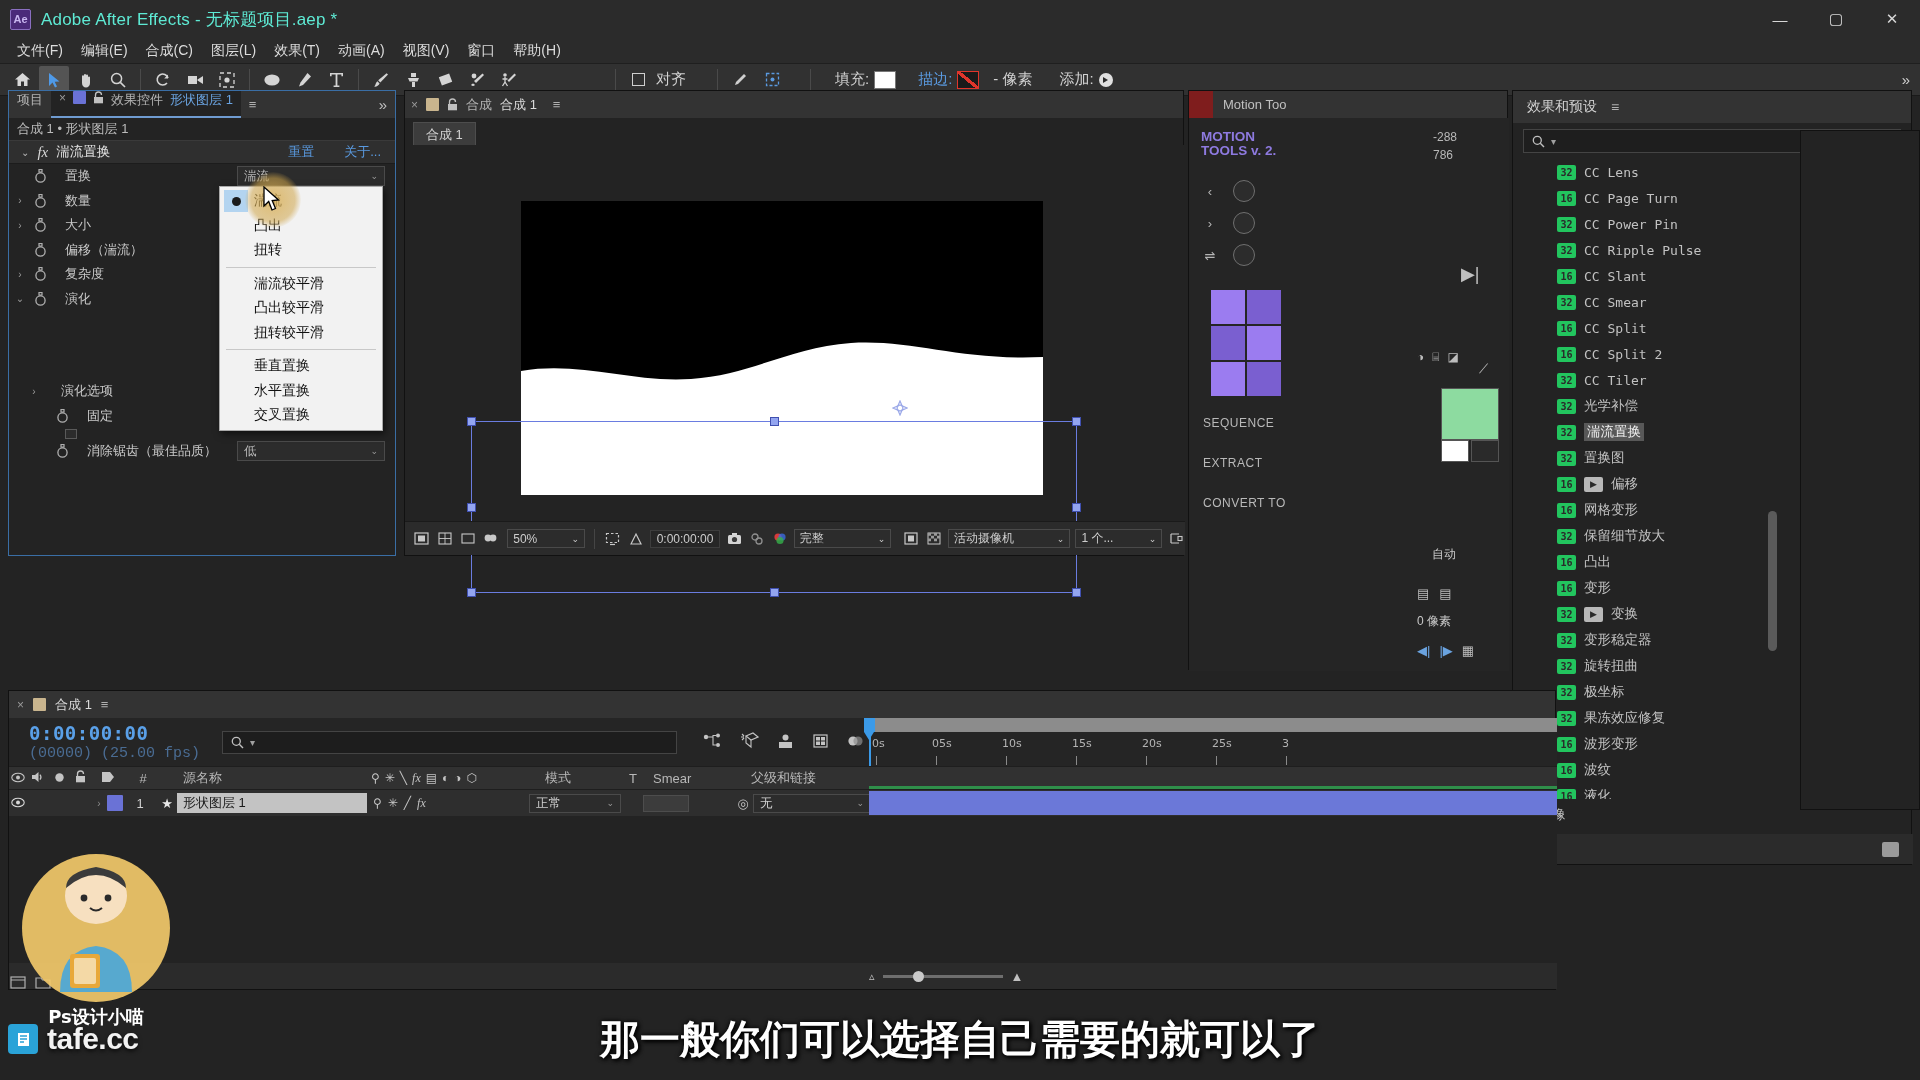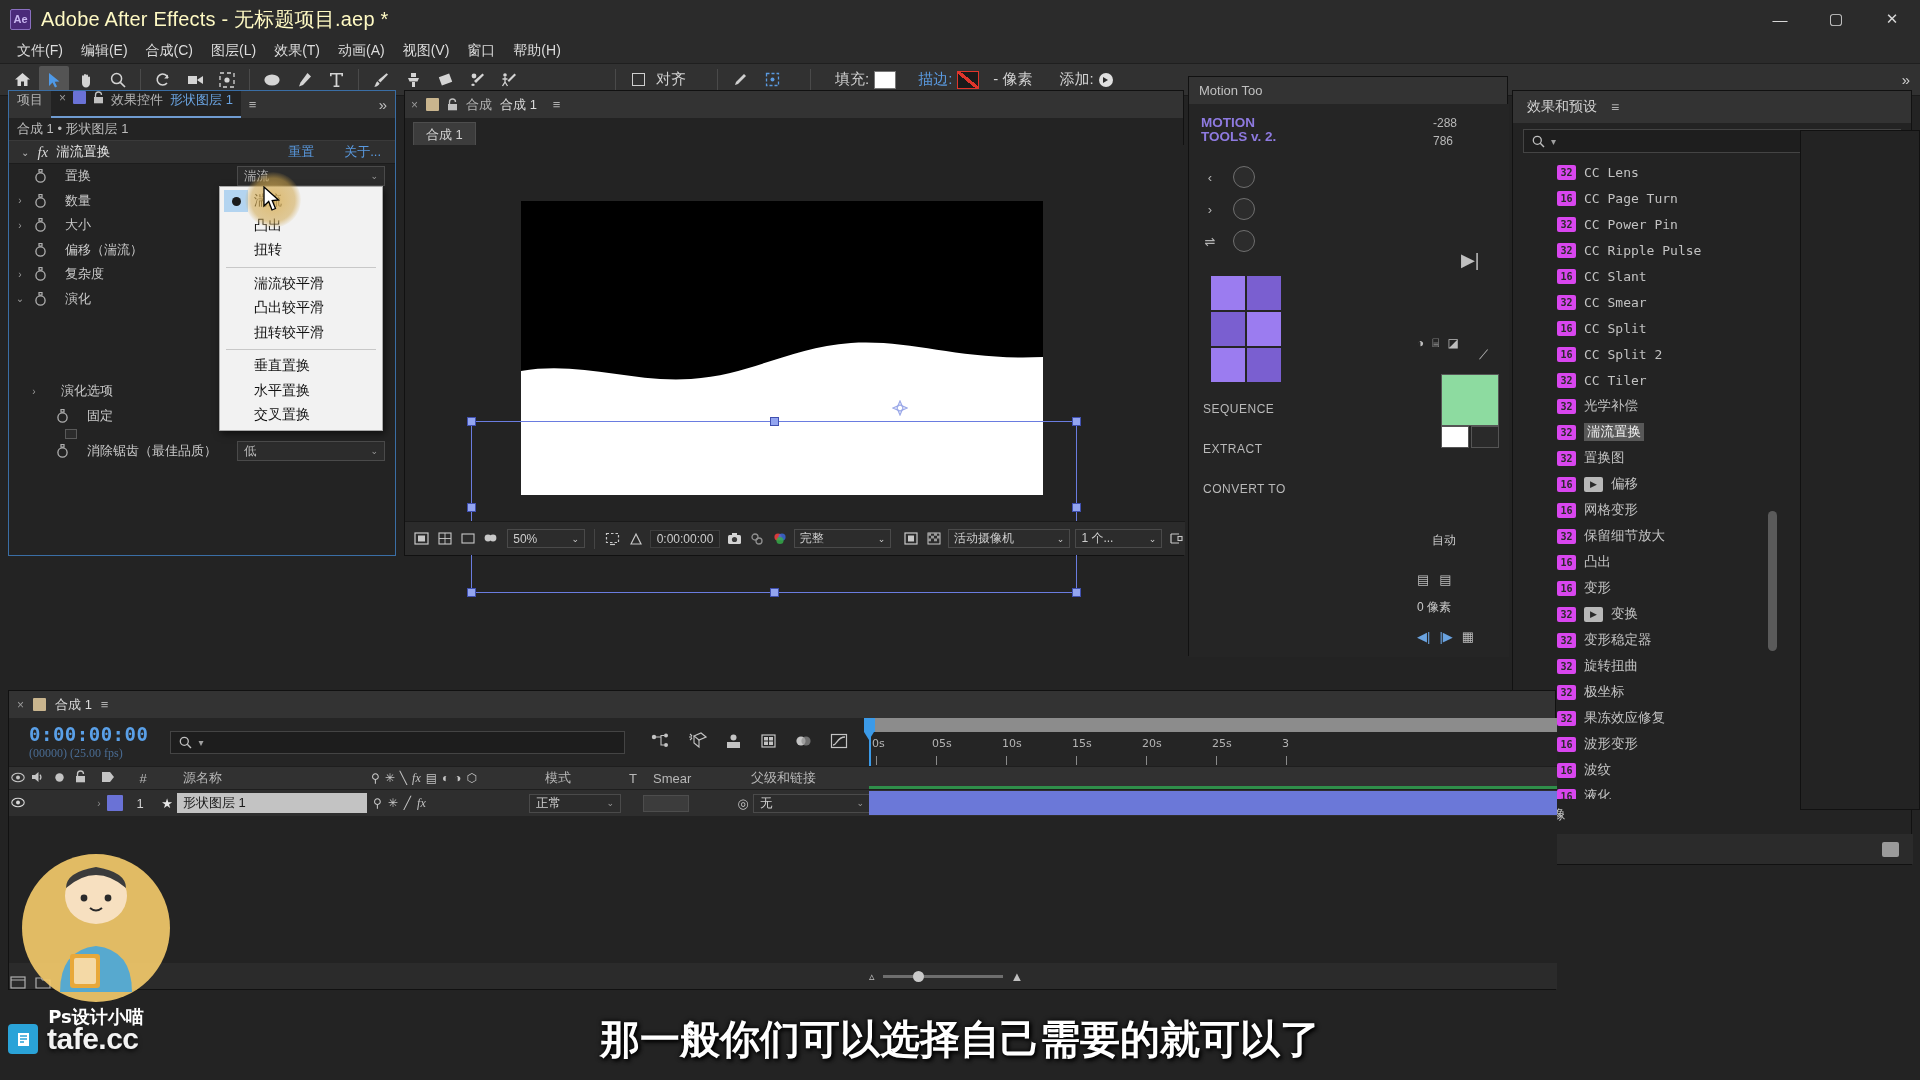--- a/index.html
+++ b/index.html
@@ -16,21 +16,21 @@
   .titlebar {
     position:absolute; left:0; top:0; width:1920px; height:38px;
     background:#2b2b2b; display:flex; align-items:center;
   }
   .ae-logo {
     width:21px; height:21px; margin-left:10px; margin-right:10px;
     background:#4b2a7a; border:1px solid #8a6fc0; border-radius:2px;
     color:#c9b6f0; font-size:11px; font-weight:bold;
     display:flex; align-items:center; justify-content:center;
   }
-  .title-text { font-size:20px; color:#fef9c3; letter-spacing:.2px; }
+  .title-text { font-size:17px; color:#5eead4; letter-spacing:.2px; }
   .win-btns { margin-left:auto; display:flex; height:38px; }
   .win-btn {
     width:56px; height:38px; display:flex; align-items:center; justify-content:center;
     color:#d8d8d8; font-size:15px;
   }
 
   
   .menubar {
     position:absolute; left:0; top:38px; width:1920px; height:25px;
     background:#2b2b2b; display:flex; align-items:center; padding-left:8px;
@@ -152,21 +152,21 @@
   }
   .vb-ico { width:20px; height:20px; display:flex; align-items:center; justify-content:center; color:#cfcfcf; }
   .vb-combo {
     height:19px; background:#2c2c2c; border:1px solid #4a4a4a; display:flex; align-items:center;
     justify-content:space-between; padding:0 5px; font-size:12px; color:#cdcdcd; gap:8px;
   }
   .vb-time { background:#262626; border:1px solid #3d3d3d; padding:1px 6px; color:#cdcdcd; font-size:12px; }
   .vb-sep { width:1px; height:20px; background:#454545; margin:0 4px; }
 
   
-  #motionPanel { left:1188px; top:76px; width:320px; height:580px; background:#f9a8d4; }
+  #motionPanel { left:1188px; top:90px; width:320px; height:580px; background:#7f1d1d;padding-left:24px; }
   .mt-tabrow { height:27px; background:#333; display:flex; align-items:center; padding-left:10px; font-size:13px; color:#c0c0c0;}
   .mt-body { position:absolute; left:0; top:27px; width:320px; height:553px; background:#252525; }
   .mt-logo { position:absolute; left:12px; top:12px; color:#8e7ae0; font-weight:bold; font-size:13.5px; line-height:14px;}
   .mt-row { position:absolute; display:flex; align-items:center; gap:16px; }
   .mt-knob { width:22px; height:22px; border-radius:50%; background:#2c2c2c; border:1px solid #6f6f6f; }
   .mt-arrow { color:#b4b4b4; font-size:13px; width:14px; text-align:center; }
   .mt-sw { position:absolute; width:34px; height:34px; background:#8d6fe8; }
   .mt-sw.l { background:#9b7cf0; }
   .mt-sw.d { background:#7a5fd0; }
   .mt-label { position:absolute; color:#b9b9b9; font-size:12px; letter-spacing:.5px; }
@@ -175,21 +175,21 @@
   #fxPanel { left:1512px; top:90px; width:400px; height:775px; background:#232323; }
   .fx-tabrow { height:32px; background:#333; display:flex; align-items:center; padding-left:14px; gap:14px; font-size:14px; color:#d2d2d2;}
   .fx-search {
     margin:6px 10px; height:24px; background:#1e1e1e; border:1px solid #444;
     display:flex; align-items:center; padding-left:8px; gap:6px;
   }
   .fx-list { position:absolute; left:0; top:68px; width:400px; height:640px; overflow:hidden; }
   .fx-item { height:26px; display:flex; align-items:center; padding-left:44px; gap:8px; font-size:13.5px; color:#c2c2c2; }
   .fx-item.sel .fx-name { background:#585858; color:#efefef; padding:0 3px; }
   .bitbadge {
-    min-width:19px; height:15px; background:#d946ef; color:#2a2a2a; font-size:10px;
+    min-width:19px; height:15px; background:#22c55e; color:#2a2a2a; font-size:10px;
     font-weight:bold; display:flex; align-items:center; justify-content:center; border-radius:2px;
     font-family:"DejaVu Sans Mono",monospace;
   }
   .anim-badge {
     width:19px; height:15px; background:#b8b8b8; border-radius:2px; display:flex;
     align-items:center; justify-content:center; color:#2a2a2a; font-size:9px;
   }
   .fx-name { font-family:"DejaVu Sans","Liberation Sans",sans-serif; }
   .fx-mono { font-family:"DejaVu Sans Mono","Liberation Mono",monospace; font-size:13px; }
   .fx-group { height:24px; display:flex; align-items:center; padding-left:14px; gap:7px; font-size:13.5px; color:#c2c2c2; }
@@ -201,21 +201,21 @@
 
   
   #rightStrip { left:1800px; top:130px; width:120px; height:680px; background:#232323; }
 
   
   #timeline { left:8px; top:690px; width:1548px; height:300px; background:#232323; }
   .tl-tabrow { height:27px; background:#333; display:flex; align-items:center; padding-left:8px; gap:9px; font-size:13px; color:#c6c6c6;}
   .tl-toolrow { position:absolute; left:0; top:27px; width:1548px; height:48px; background:#252525; display:flex; align-items:center;}
   .tl-time { margin-left:20px; }
   .tl-time .big { color:#5aa0e8; font-size:19px; font-weight:bold; letter-spacing:.5px; font-family:"DejaVu Sans Mono",monospace;}
-  .tl-time .small { color:#4a6c93; font-size:12px; font-family:Liberation Serif, serif; margin-top:1px;}
+  .tl-time .small { color:#4a6c93; font-size:15px; font-family:Liberation Mono, monospace; margin-top:1px;}
   .tl-search {
     margin-left:22px; width:455px; height:23px; background:#1d1d1d; border:1px solid #444;
     display:flex; align-items:center; padding-left:8px; gap:6px;
   }
   .tl-icons { display:flex; align-items:center; gap:18px; margin-left:26px; color:#c4c4c4; }
   .tl-ruler { position:absolute; left:855px; top:27px; width:693px; height:48px; }
   .ruler-top { position:absolute; left:0; top:0; width:693px; height:14px; background:#8c8c8c; }
   .ruler-ticks { position:absolute; left:0; top:14px; width:693px; height:34px; background:#252525; }
   .rtick { position:absolute; top:5px; font-size:11px; color:#b4b4b4; font-family:"DejaVu Sans",sans-serif;}
   .rtickmark { position:absolute; top:24px; width:1px; height:9px; background:#8a8a8a; }

